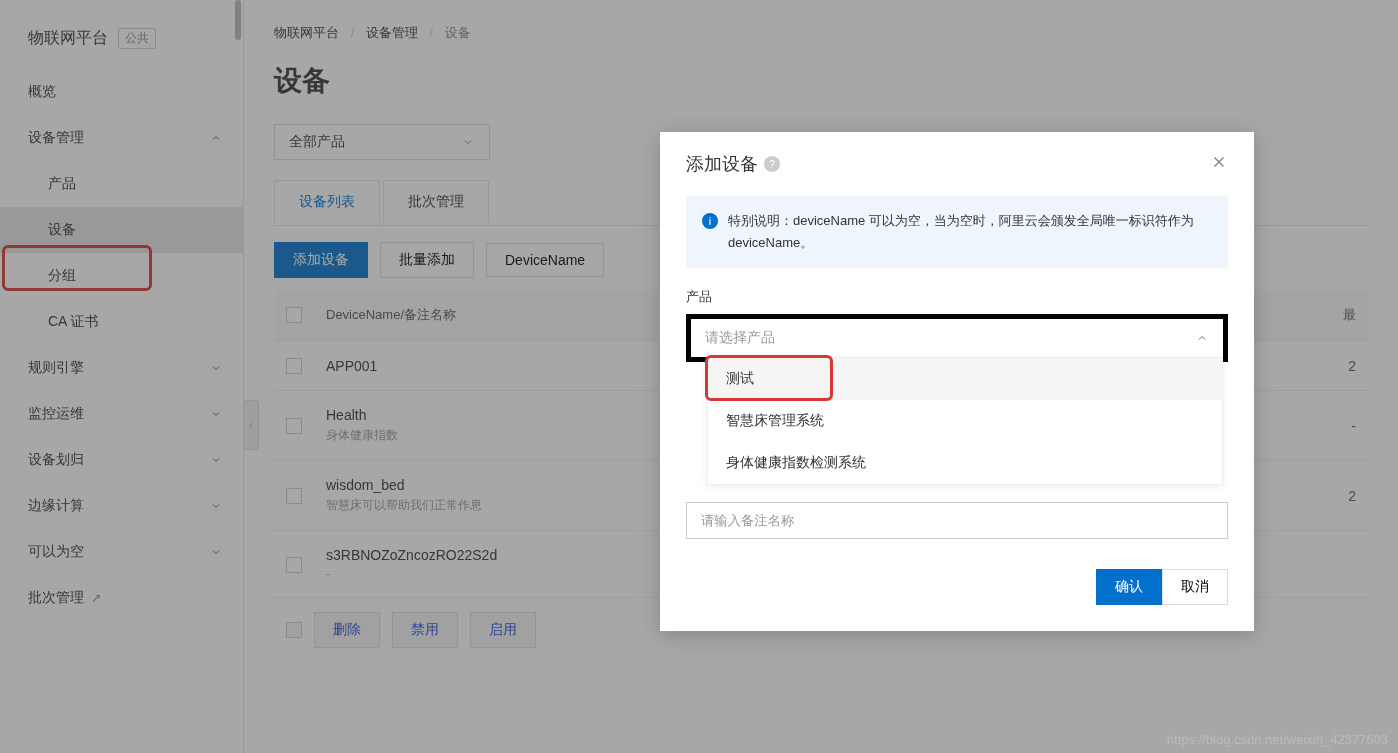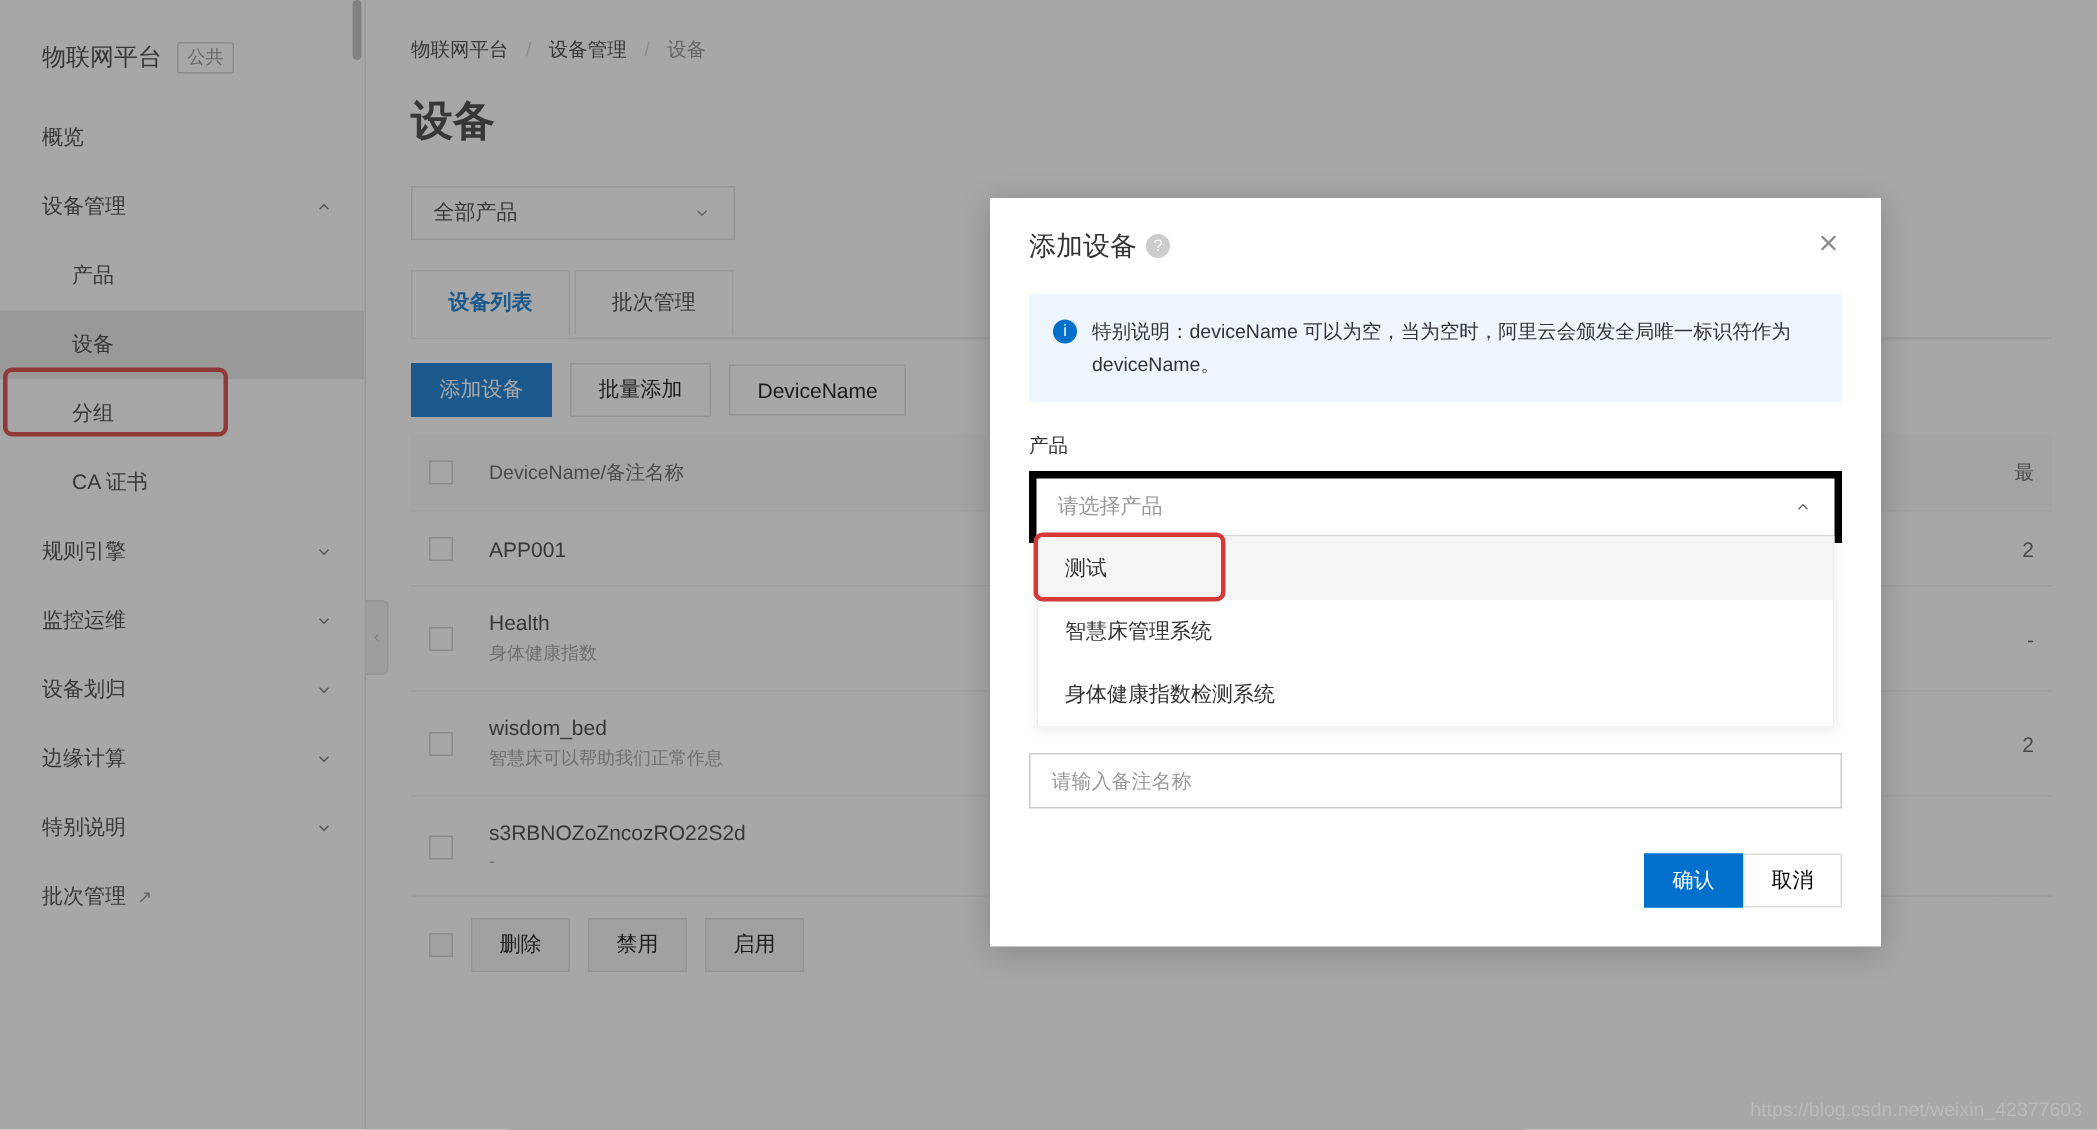--- a/index.html
+++ b/index.html
@@ -22,28 +22,28 @@
 .main{flex:1;padding:24px 30px;position:relative;overflow:hidden}
 .breadcrumb{color:#888;font-size:13px;margin-bottom:20px}
 .breadcrumb a{color:#333;text-decoration:none}
 .breadcrumb .sep{margin:0 8px;color:#ccc}
 .page-title{font-size:28px;font-weight:600;margin-bottom:24px}
 .product-filter{margin-bottom:20px}
 .select-box{display:inline-flex;align-items:center;justify-content:space-between;border:1px solid #ddd;padding:8px 14px;width:216px;background:#fff;cursor:pointer}
 .select-box .chev{color:#888}
 .tabs{border-bottom:1px solid #e6e6e6;margin-bottom:16px}
 .tab{display:inline-block;padding:12px 24px;border:1px solid #e6e6e6;border-bottom:none;margin-right:-1px;color:#333;cursor:pointer}
-.tab.active{color:#0070cc;border-bottom:2px solid #fff;font-weight:700;position:relative}
+.tab.active{color:#0070cc;border-bottom:2px solid #fff;font-weight:400;position:relative}
 .tab.active::after{content:"";position:absolute;bottom:-1px;left:0;right:0;height:2px;background:#0070cc;display:none}
 .tab.active{border-top:1px solid #e6e6e6}
 .tabs .tab.active{color:#0070cc}
 .toolbar{display:flex;gap:12px;margin-bottom:12px;align-items:center}
 .btn{padding:8px 18px;border:1px solid #ddd;background:#fff;cursor:pointer;font-size:14px}
 .btn.primary{background:#0070cc;color:#fff;border-color:#0070cc}
-.btn.disabled{color:#000000;background:#f5f5f5;cursor:not-allowed}
+.btn.disabled{color:#1d4ed8;background:#f5f5f5;cursor:not-allowed}
 .table{width:100%;border-collapse:collapse}
 .table th,.table td{text-align:left;padding:16px 12px;border-bottom:1px solid #eee;font-weight:normal}
 .table th{color:#555;font-size:13px;background:#fafafa}
 .checkbox{width:16px;height:16px;border:1px solid #ccc;display:inline-block;vertical-align:middle;cursor:pointer;background:#fff}
 .checkbox.disabled{background:#f5f5f5}
 .device-name{font-size:14px;color:#333}
 .device-note{font-size:12px;color:#999;margin-top:4px}
 .footer-actions{display:flex;align-items:center;gap:12px;padding:14px 12px}
 .collapse-handle{position:absolute;left:-1px;top:400px;width:16px;height:50px;background:#eee;border:1px solid #ddd;display:flex;align-items:center;justify-content:center;cursor:pointer;border-radius:0 4px 4px 0}
 .collapse-handle svg{width:8px;height:12px;color:#888}
@@ -52,21 +52,21 @@
 .modal{width:594px;background:#fff;box-shadow:0 4px 20px rgba(0,0,0,.2);position:absolute;left:660px;top:132px}
 .modal-header{display:flex;align-items:center;justify-content:space-between;padding:20px 26px}
 .modal-title{font-size:18px;font-weight:500;display:flex;align-items:center;gap:6px}
 .help-icon{width:16px;height:16px;border-radius:50%;background:#ccc;color:#fff;font-size:11px;display:inline-flex;align-items:center;justify-content:center}
 .close-btn{cursor:pointer;color:#888;font-size:18px}
 .modal-body{padding:0 26px 10px}
 .info-banner{background:#eef5fc;padding:14px 16px;display:flex;gap:10px;font-size:13px;color:#333;line-height:1.7;margin-bottom:20px}
 .info-icon{width:16px;height:16px;border-radius:50%;background:#0070cc;color:#fff;font-size:11px;display:inline-flex;align-items:center;justify-content:center;flex-shrink:0;margin-top:3px}
 .form-label{font-size:13px;color:#333;margin-bottom:8px;display:block}
 .form-select{border:5px solid #000000;padding:10px 14px;display:flex;align-items:center;justify-content:space-between;cursor:pointer;color:#999;position:relative}
-.dropdown-list{position:absolute;left:0;right:0;top:100%;background:#fff;border:1px solid #eee;box-shadow:0 2px 8px rgba(0,0,0,.08);z-index:10}
+.dropdown-list{position:absolute;left:16px;right:0;top:100%;background:#fff;border:1px solid #eee;box-shadow:0 2px 8px rgba(0,0,0,.08);z-index:10}
 .dropdown-item{padding:12px 18px;color:#333;cursor:pointer}
 .dropdown-item:hover,.dropdown-item.hover{background:#f5f5f5}
 .dd-highlight{position:absolute;left:-3px;top:-3px;width:128px;height:46px;border:3px solid #d63838;border-radius:6px;pointer-events:none}
 .form-input{width:100%;border:1px solid #ccc;padding:10px 14px;color:#000000;outline:none;margin-top:140px}
 .form-input::placeholder{color:#999}
 .modal-footer{display:flex;justify-content:flex-end;padding:20px 26px 26px}
 .watermark{position:absolute;right:10px;bottom:6px;color:#bbb;font-size:13px}
 </style>
 </head>
 <body>
@@ -127,21 +127,21 @@
       </div>
     <div class="nav-item">
         <span>边缘计算</span>
         <span class="chev">
           <svg viewBox="0 0 24 24" fill="none" stroke="currentColor" stroke-width="2">
             <polyline points="6 9 12 15 18 9"></polyline>
           </svg>
         </span>
       </div>
     <div class="nav-item">
-        <span>特别说明</span>
+        <span>可以为空</span>
         <span class="chev">
           <svg viewBox="0 0 24 24" fill="none" stroke="currentColor" stroke-width="2">
             <polyline points="6 9 12 15 18 9"></polyline>
           </svg>
         </span>
       </div>
     <div class="nav-item">
         <span><span>批次管理</span><span class="ext-icon"> ↗</span></span>
       </div>
     <div class="highlight-box"></div>

